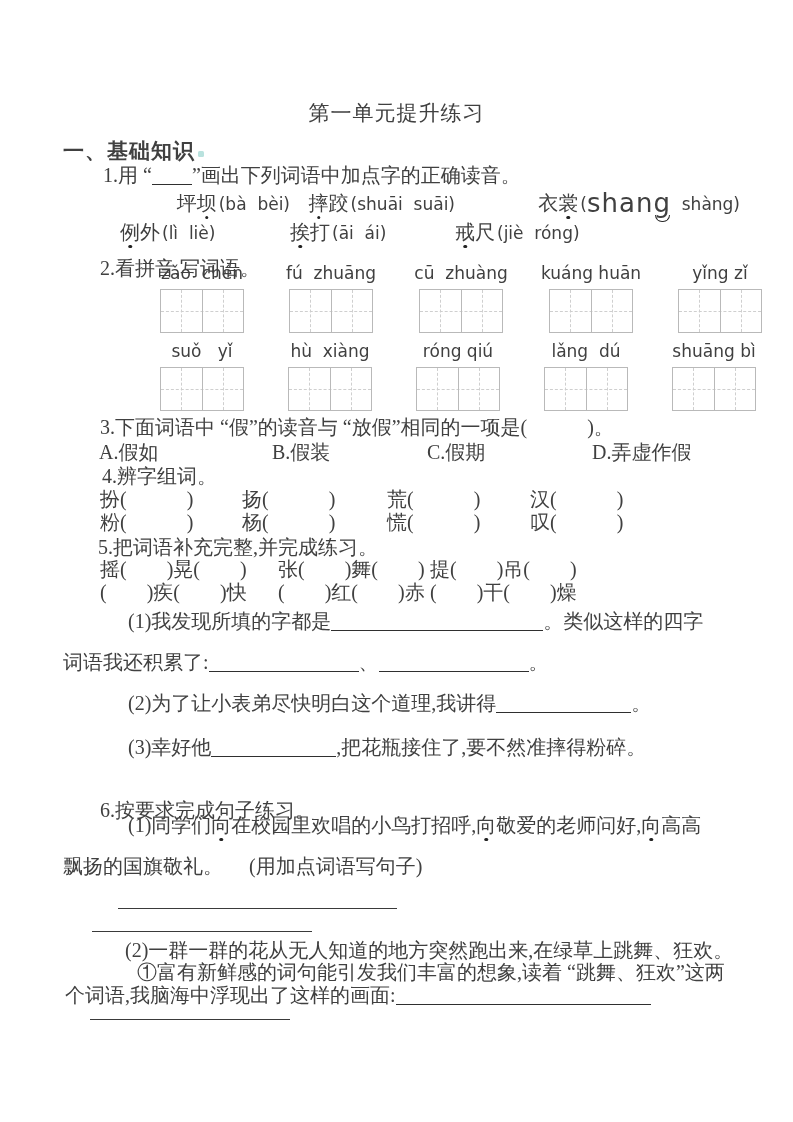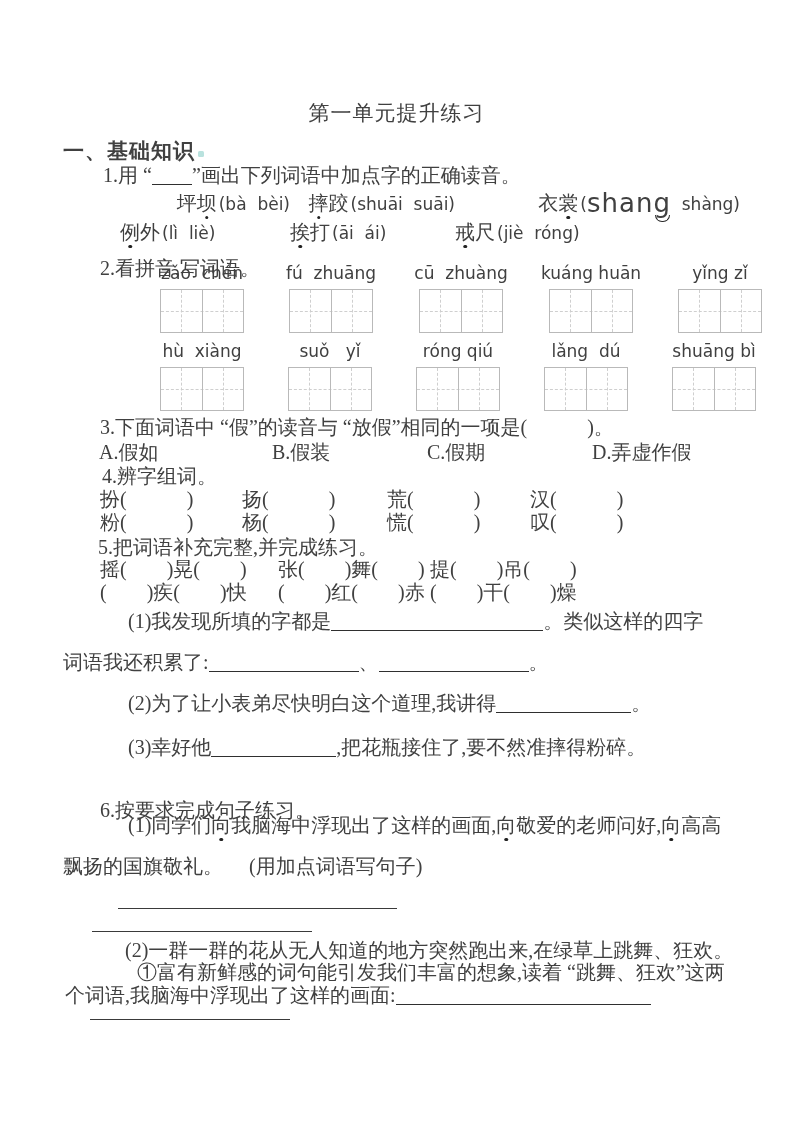--- a/index.html
+++ b/index.html
@@ -156,28 +156,28 @@
       <div class="pinlabel">yǐng zǐ</div>
       <div class="tian">
           <div class="tcell"></div>
           <div class="tcell"></div>
         </div>
     </div>
   </div>
 
   <div class="pgrow" style="top:340px;">
     <div class="pgcol">
+      <div class="pinlabel">suǒ   yǐ</div>
+      <div class="tian">
+          <div class="tcell"></div>
+          <div class="tcell"></div>
+        </div>
+    </div>
+    <div class="pgcol">
       <div class="pinlabel">hù  xiàng</div>
-      <div class="tian">
-          <div class="tcell"></div>
-          <div class="tcell"></div>
-        </div>
-    </div>
-    <div class="pgcol">
-      <div class="pinlabel">suǒ   yǐ</div>
       <div class="tian">
           <div class="tcell"></div>
           <div class="tcell"></div>
         </div>
     </div>
     <div class="pgcol">
       <div class="pinlabel">róng qiú</div>
       <div class="tian">
           <div class="tcell"></div>
           <div class="tcell"></div>
@@ -242,21 +242,21 @@
   <div class="abs" style="left:128px;top:692px;">
     <span>(2)为了让小表弟尽快明白这个道理,我讲得</span><span class="blank b135"></span><span>。</span>
   </div>
   <div class="abs" style="left:128px;top:736px;">
     <span>(3)幸好他</span><span class="blank b125"></span><span>,把花瓶接住了,要不然准摔得粉碎。</span>
   </div>
 
   <div class="abs" style="left:100px;top:772px;margin-top:27px;">6.按要求完成句子练习。</div>
 
   <div class="abs" style="left:128px;top:814px;">
-    <span>(1)同学们</span><span class="udot">向</span><span>我脑海中浮现出了这样的画面,</span><span class="udot">向</span><span>敬爱的老师问好,</span><span class="udot">向</span><span>高高</span>
+    <span>(1)同学们</span><span class="udot">向</span><span>在校园里欢唱的小鸟打招呼,</span><span class="udot">向</span><span>敬爱的老师问好,</span><span class="udot">向</span><span>高高</span>
   </div>
   <div class="abs" style="left:63px;top:855px;">
     <span>飘扬的国旗敬礼。</span><span class="sp26"></span><span>(用加点词语写句子)</span>
   </div>
 
   <div class="rule" style="left:118px;top:908px;width:279px;"></div>
   <div class="rule" style="left:92px;top:931px;width:220px;"></div>
 
   <div class="abs" style="left:125px;top:939px;">(2)一群一群的花从无人知道的地方突然跑出来,在绿草上跳舞、狂欢。</div>
   <div class="abs" style="left:137px;top:961px;">①富有新鲜感的词句能引发我们丰富的想象,读着 “跳舞、狂欢”这两</div>

